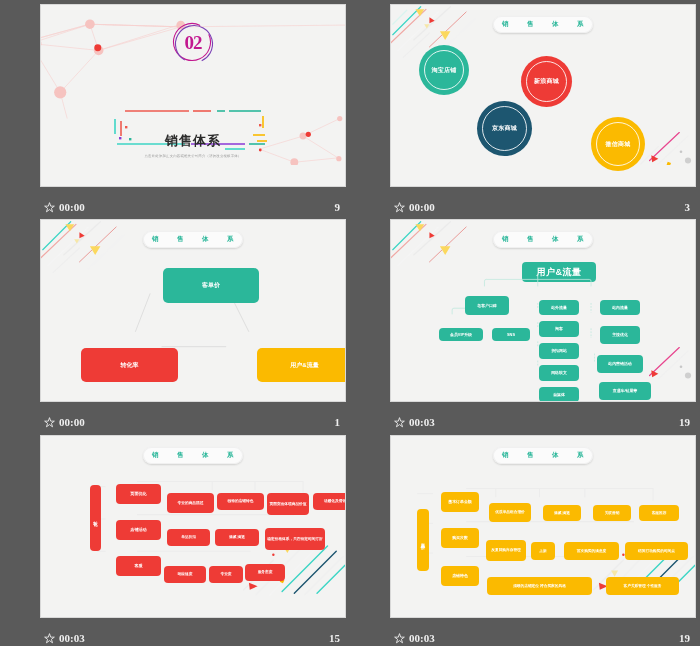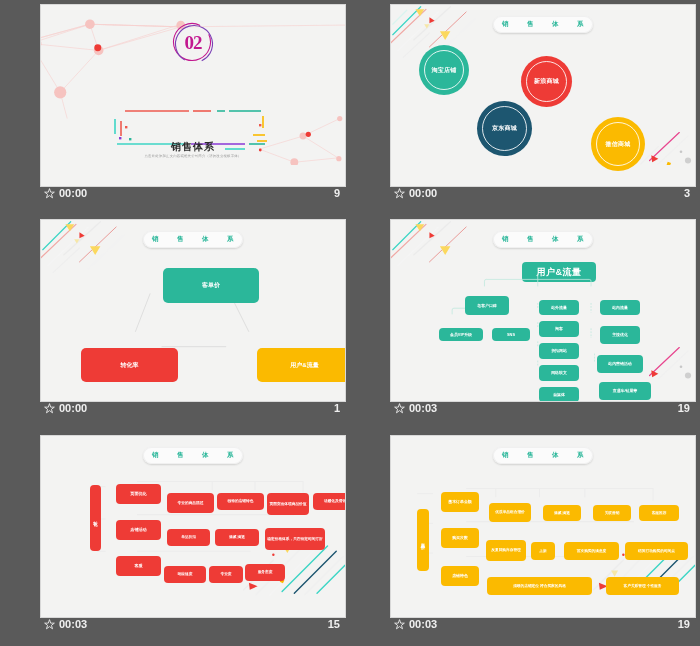--- a/index.html
+++ b/index.html
@@ -1,36 +1,36 @@
 <!DOCTYPE html>
 <html><head>
 <meta charset="utf-8">
 <style>
   html,body{margin:0;padding:0;background:#5a5a5a;}
   body{width:700px;height:646px;overflow:hidden;font-family:"Liberation Sans","DejaVu Sans",sans-serif;}
   .grid{display:grid;grid-template-columns:350px 350px;grid-template-rows:215px 216px 215px;width:700px;height:646px;}
   .cell{position:relative;box-sizing:border-box;padding:4px 4px 0 4px;margin-left:36px;}
   .slide{position:relative;width:100%;height:183px;background:#f3f3f2;overflow:hidden;box-sizing:border-box;border:1px solid #d8d8d8;}
-  .statusbar{position:relative;height:26px;display:flex;align-items:flex-start;justify-content:space-between;padding:0 6px 0 4px;color:#efefef;font-weight:bold;font-size:11px;font-family:Liberation Sans, sans-serif;}
+  .statusbar{position:relative;height:26px;display:flex;align-items:flex-end;justify-content:space-between;padding:0 6px 0 4px;color:#efefef;font-weight:bold;font-size:11px;font-family:Liberation Serif, serif;}
   .sb-left{display:flex;align-items:center;gap:4px;}
   .star{width:11px;height:11px;display:block;}
   .slideno{font-size:11px;font-weight:bold;}
 
   
   .pill{position:absolute;left:50%;transform:translateX(-50%);top:11px;width:100px;height:17px;border-radius:9px;background:#fbfbfb;
         box-shadow:0 1px 2px rgba(0,0,0,.14), inset 0 0 0 1px #f0f0f0;display:flex;align-items:center;justify-content:space-around;}
   .pill span{font-size:6.5px;color:#2bb79a;font-weight:bold;letter-spacing:.5px;}
 
   
   .net{position:absolute;inset:0;}
   .circnum{position:absolute;left:50%;transform:translateX(-50%);top:16px;width:44px;height:44px;}
   .circnum .txt{position:absolute;inset:0;display:flex;align-items:center;justify-content:center;font-family:"Liberation Serif","DejaVu Serif",serif;
         font-weight:bold;font-size:19px;color:#c2188f;letter-spacing:-1px;}
   .titleblock{position:absolute;left:50%;transform:translateX(-50%);top:103px;width:160px;height:44px;}
-  .maintitle{position:absolute;left:0;right:0;top:32px;text-align:center;font-size:10px;font-weight:bold;color:#2b2b2b;letter-spacing:1px;}
+  .maintitle{position:absolute;left:0;right:0;top:24px;text-align:center;font-size:13px;font-weight:bold;color:#2b2b2b;letter-spacing:1px;}
   .subtitle{position:absolute;left:0;right:0;top:46px;text-align:center;font-size:3.4px;color:#9a9a9a;letter-spacing:.2px;}
 
   
   .deco{position:absolute;inset:0;pointer-events:none;}
 
   
   .ring{position:absolute;border-radius:50%;display:flex;align-items:center;justify-content:center;}
   .ring .inner{position:absolute;border-radius:50%;border:1.4px solid rgba(255,255,255,.85);}
   .ring .lbl{position:relative;color:#fff;font-size:6px;font-weight:bold;letter-spacing:.3px;z-index:2;}
 

